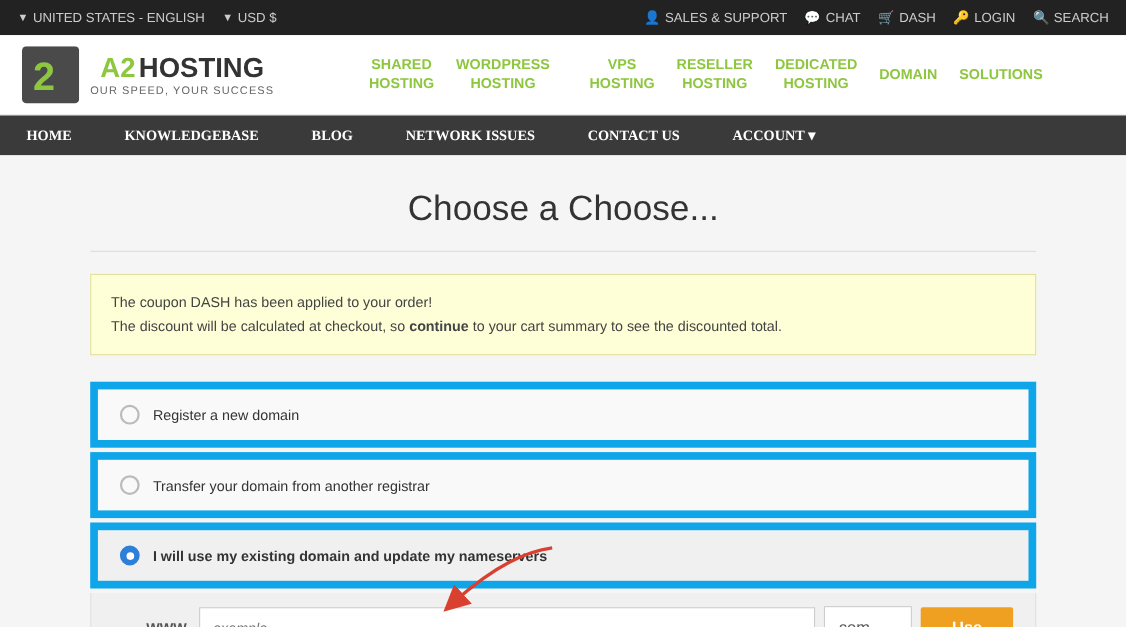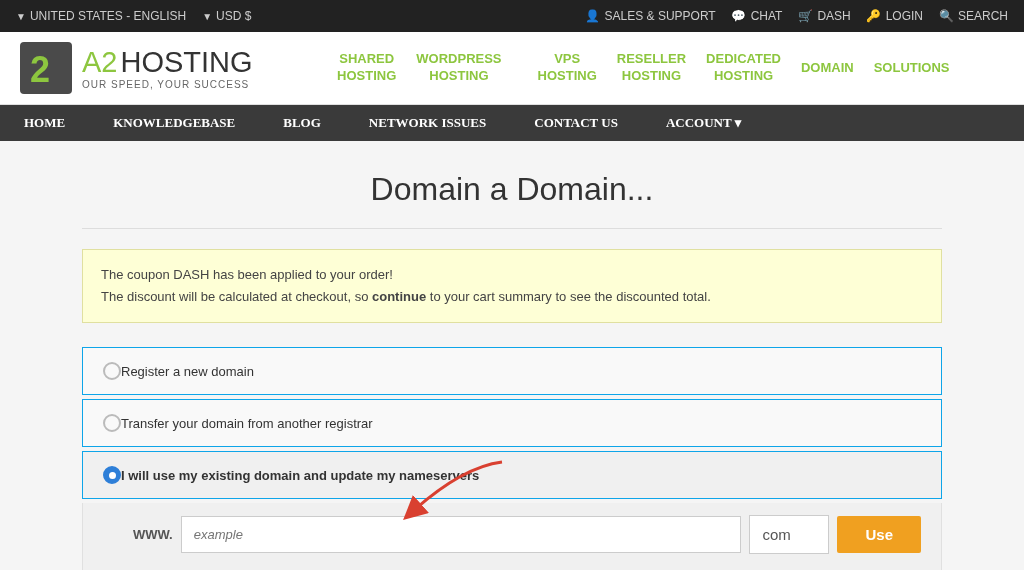--- a/index.html
+++ b/index.html
@@ -76,25 +76,26 @@
       padding: 14px 18px;
       margin-bottom: 24px;
       font-size: 13px;
       color: #444;
       line-height: 1.7;
     }
 
     
     .domain-option {
       background: #f9f9f9;
-      border: 1px solid #0ea5e9;
+      border: 7px solid #0ea5e9;
       margin-bottom: 4px;
       padding: 14px 20px;
       display: flex;
       align-items: center;
+      gap: 12px;
     }
     .domain-option.active {
       background: #f0f0f0;
     }
     .domain-option label { font-size: 13px; color: #333; cursor: pointer; }
 
     .radio-custom {
       width: 18px; height: 18px;
       border-radius: 50%;
       border: 2px solid #bbb;
@@ -192,21 +193,21 @@
 
 <div class="logo-bar">
   <div class="logo-area">
     <div class="logo-icon-inner">
       <svg width="52" height="52" viewBox="0 0 52 52">
         <rect width="52" height="52" rx="4" fill="#4a4a4a"></rect>
         <text x="10" y="40" font-size="36" font-weight="bold" fill="#8dc63f">2</text>
       </svg>
     </div>
     <div class="logo-text">
-      <div style="font-size:29px;font-weight:normal;color:#333;">
+      <div style="font-size:25px;font-weight:bold;color:#333;text-align:center;">
         <span style="color:#8dc63f;">A2</span><span style="color:#333;margin-left:3px;">HOSTING</span>
       </div>
       <div class="tagline" style="font-size:10px;color:#666;letter-spacing:1px;">OUR SPEED, YOUR SUCCESS</div>
     </div>
   </div>
 
   <nav class="nav-links">
     <a style="white-space:pre-line;text-align:center;">SHARED<br>HOSTING</a>
     <a style="white-space:pre-line;text-align:center;">WORDPRESS<br>HOSTING</a>
     <a style="white-space:pre-line;text-align:center;margin-left:16px;">VPS<br>HOSTING</a>
@@ -220,21 +221,21 @@
 <nav class="sec-nav">
   <a>HOME</a>
   <a>KNOWLEDGEBASE</a>
   <a>BLOG</a>
   <a>NETWORK ISSUES</a>
   <a>CONTACT US</a>
   <a>ACCOUNT ▾</a>
 </nav>
 
 <div class="main-content">
-  <h1 class="page-title">Domain a Domain...</h1>
+  <h1 class="page-title">Choose a Choose...</h1>
   <hr class="divider">
 
   <div class="coupon-notice">
     <div>The coupon DASH has been applied to your order!</div>
     <div>
       <span>The discount will be calculated at checkout, so </span><strong>continue</strong><span> to your cart summary to see the discounted total.</span>
     </div>
   </div>
 
   <div class="domain-option">

